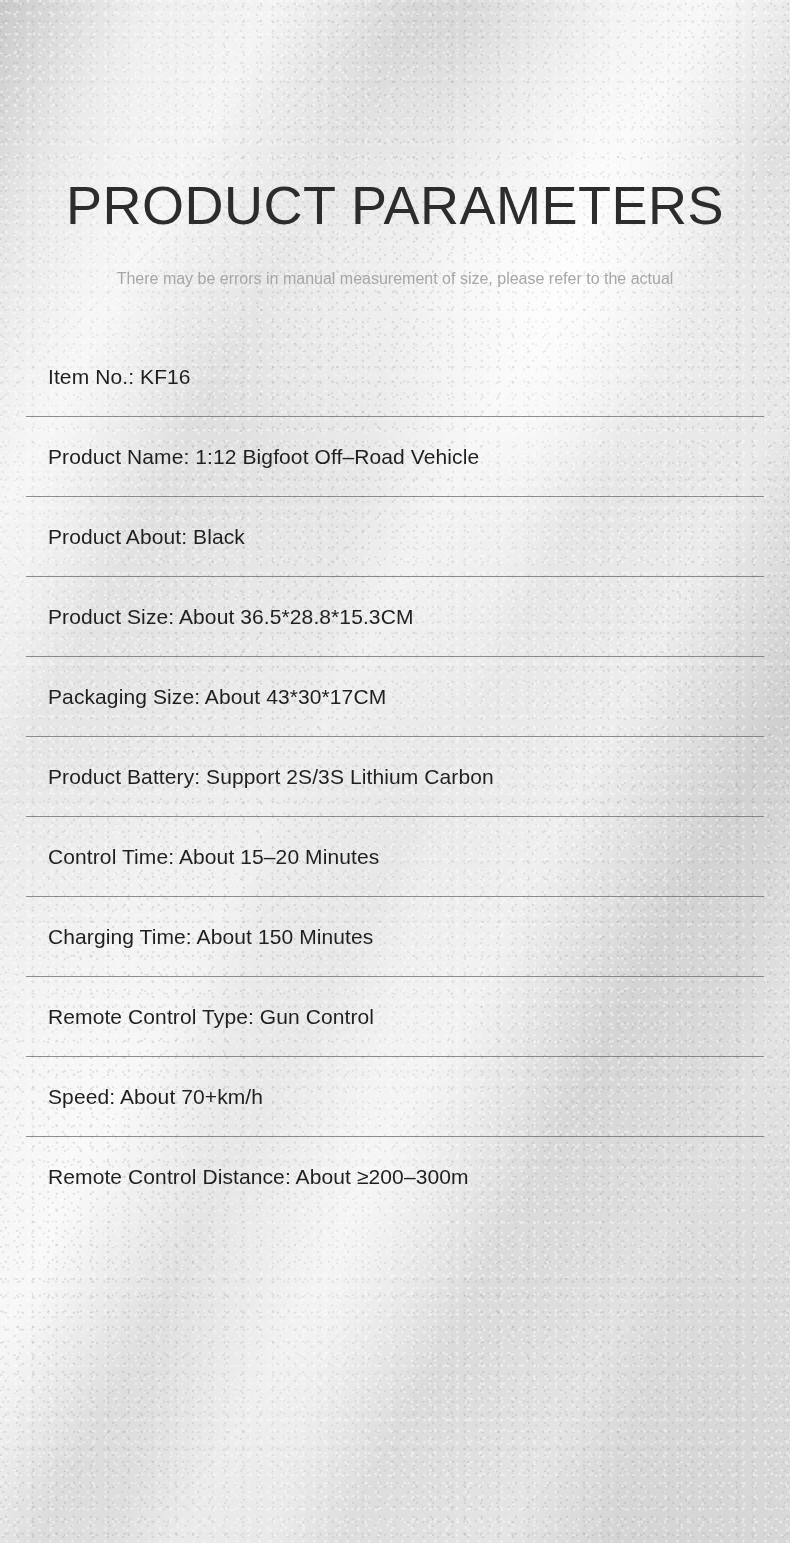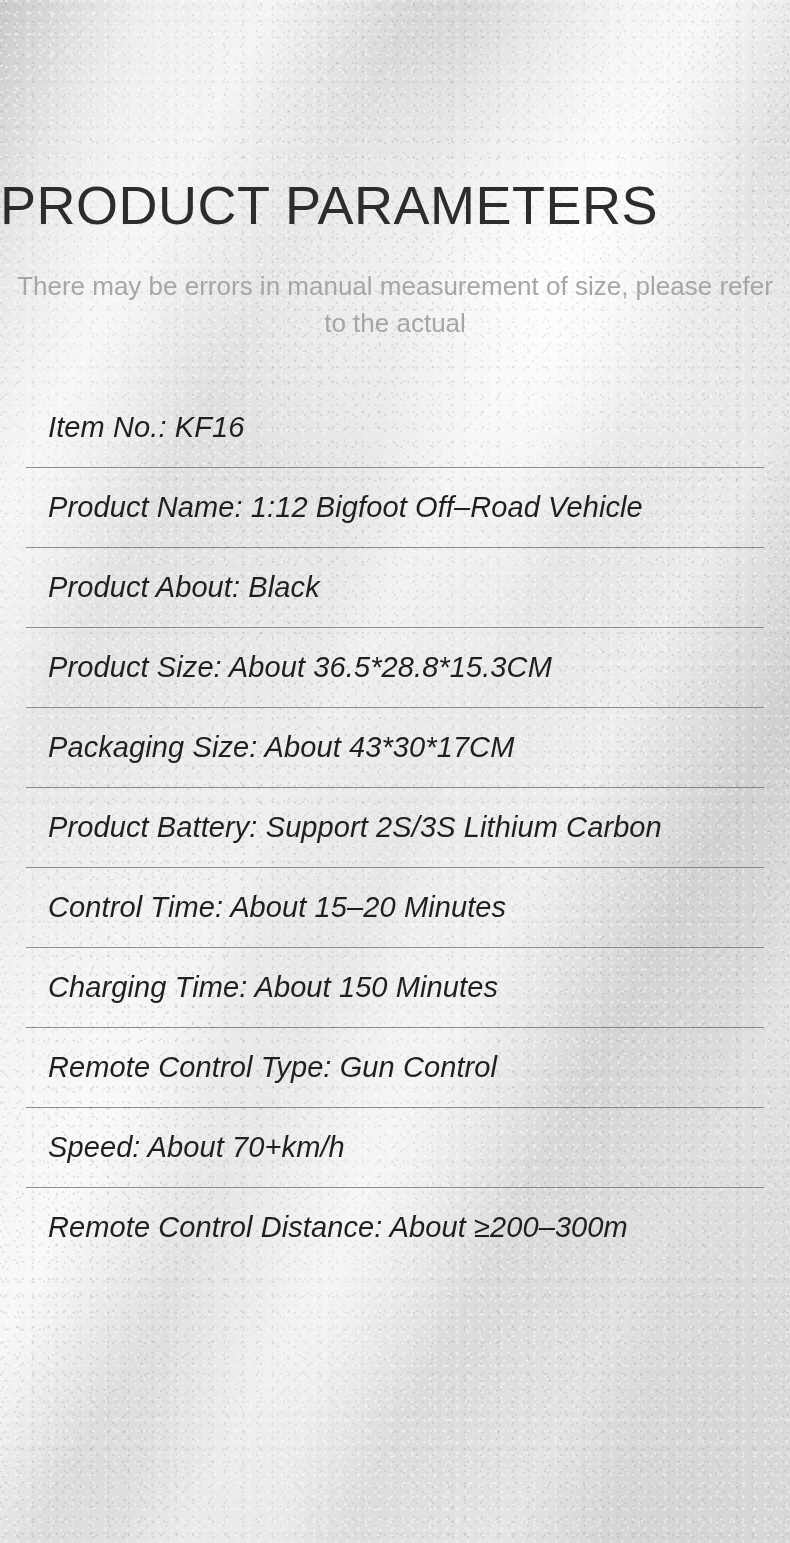--- a/index.html
+++ b/index.html
@@ -73,34 +73,35 @@
         rgba(0,0,0,0.04) 84%,
         rgba(255,255,255,0.18) 100%);
   }
 
   .content {
     position: relative;
     z-index: 3;
   }
 
   .title {
+    text-align: center;
     font-size: 54px;
     font-weight: 400;
     letter-spacing: 0.5px;
     color: #2c2c2c;
     margin: 0;
     padding-top: 178px;
     line-height: 1;
   }
 
   .subtitle {
     margin: 0;
     padding-top: 36px;
     text-align: center;
-    font-size: 26px;
+    font-size: 16px;
     line-height: 1.42;
     color: #a6a6a6;
     font-weight: 400;
     padding-left: 16px;
     padding-right: 16px;
   }
 
   .spec-list {
     margin: 0;
     padding: 0;
@@ -110,25 +111,24 @@
     padding-right: 26px;
   }
 
   .spec-row {
     position: relative;
     height: 80px;
     display: flex;
     align-items: center;
     padding-left: 22px;
     padding-right: 8px;
-    font-size: 29px;
+    font-size: 21px;
     color: #1f1f1f;
     letter-spacing: 0.1px;
     white-space: nowrap;
-    font-style: italic;
   }
   .spec-row::after {
     content: "";
     position: absolute;
     left: 0;
     right: 0;
     bottom: 0;
     height: 1px;
     background: #6b6b6b;
     opacity: 0.75;

